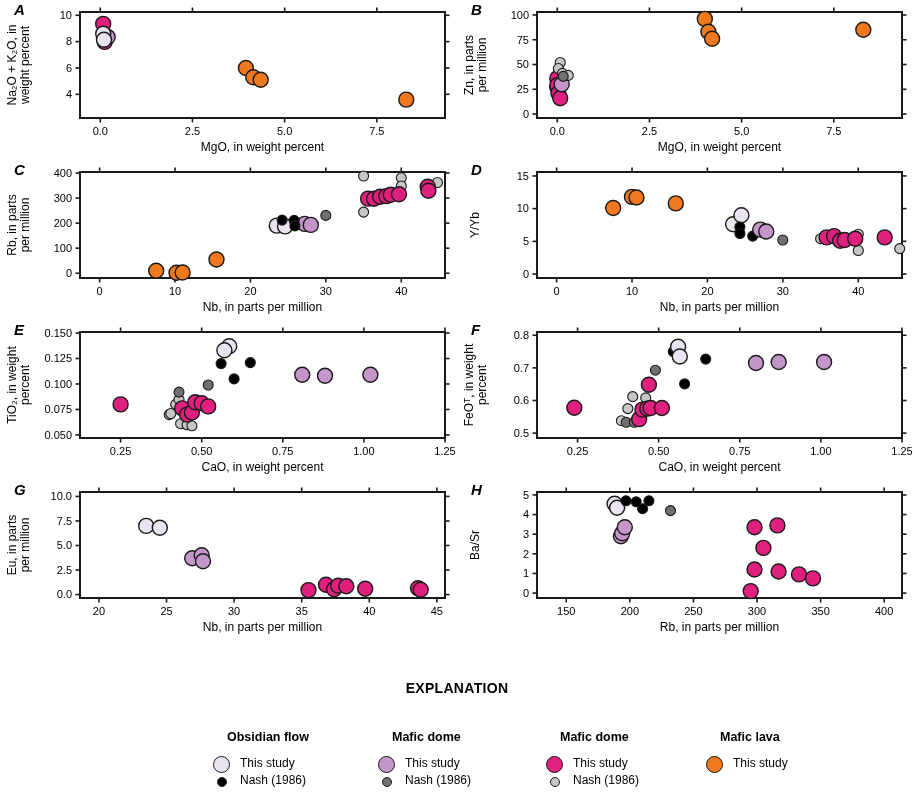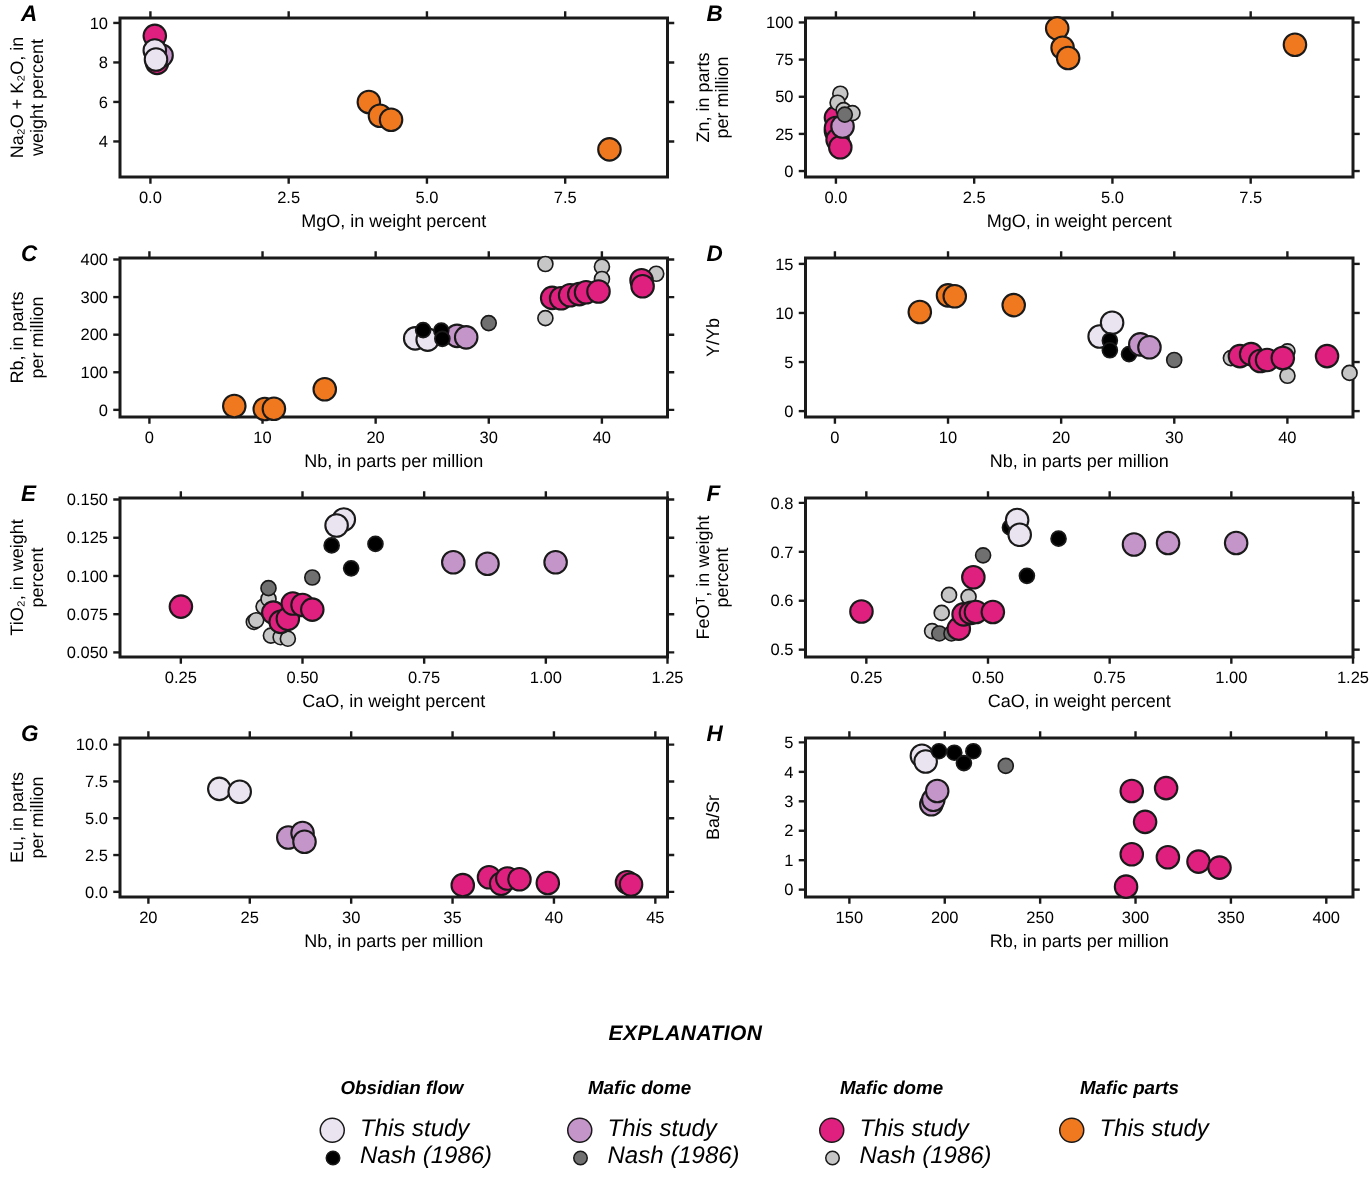--- a/index.html
+++ b/index.html
@@ -7,26 +7,26 @@
   .figure{position:relative;width:914px;height:795px;background:#fff;overflow:hidden;}
   .panel{position:absolute;width:457px;height:160px;}
   #panel-a{left:0;top:0}   #panel-b{left:457px;top:0}
   #panel-c{left:0;top:160px} #panel-d{left:457px;top:160px}
   #panel-e{left:0;top:320px} #panel-f{left:457px;top:320px}
   #panel-g{left:0;top:480px} #panel-h{left:457px;top:480px}
   .chart-canvas{position:absolute;inset:0;}
   .chart-canvas svg{display:block;}
   .chart-canvas text{font-family:"Liberation Sans","DejaVu Sans",sans-serif;fill:#000;}
   .panel-letter{position:absolute;left:14px;top:1px;font-size:15px;font-weight:bold;font-style:italic;}
-  .explanation{position:absolute;left:0;top:670px;width:914px;height:125px;font-style:italic;}
+  .explanation{position:absolute;left:0;top:670px;width:914px;height:125px;}
   .explanation-title{text-align:center;font-size:14px;font-weight:bold;margin-top:10px;letter-spacing:.3px;}
   .legend-groups{position:absolute;left:0;top:44px;width:914px;height:80px;}
-  .legend-group{position:absolute;top:4px;width:160px;}
+  .legend-group{position:absolute;top:16px;width:160px;}
   .legend-group-name{font-size:12.5px;font-weight:bold;padding-left:14px;line-height:14px;}
-  .legend-entry{display:flex;align-items:flex-end;gap:10px;font-size:16px;}
+  .legend-entry{display:flex;align-items:flex-start;gap:10px;font-size:12px;}
   .legend-entry.first{margin-top:12px;}
   .legend-entry.second{margin-top:0;}
   .marker-box{width:17px;height:17px;display:flex;align-items:center;justify-content:center;flex:0 0 17px;}
   .marker{display:inline-block;border-radius:50%;box-sizing:border-box;border:1.5px solid #1a1a1a;}
   .marker.large{width:17px;height:17px;}
   .marker.small{width:10px;height:10px;border-width:1.2px;}
 </style>
 </head>
 <body>
 
@@ -542,21 +542,21 @@
             <span>This study</span>
           </div>
           <div class="legend-entry second">
             <span class="marker-box">
               <span class="marker small" style="background: rgb(198, 198, 198);"></span>
             </span>
             <span>Nash (1986)</span>
           </div>
         </div>
         <div class="legend-group" style="left: 706px;">
-          <div class="legend-group-name">Mafic parts</div>
+          <div class="legend-group-name">Mafic lava</div>
           <div class="legend-entry first">
             <span class="marker-box">
               <span class="marker large" style="background: rgb(240, 121, 31);"></span>
             </span>
             <span>This study</span>
           </div>
         </div>
       </div>
   </div>
 </div>

